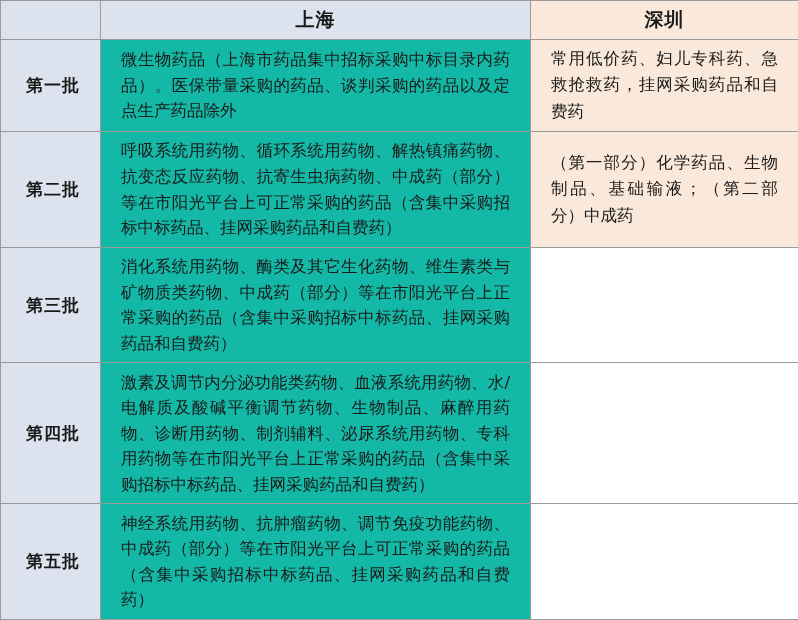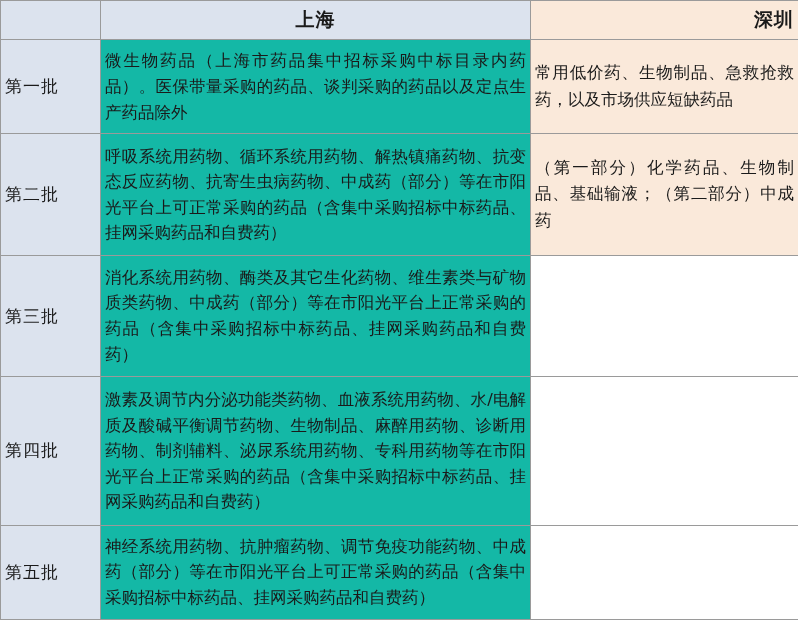--- a/index.html
+++ b/index.html
@@ -21,21 +21,21 @@
   }
   table.comparison {
     border-collapse: collapse;
     width: 798px;
     height: 620px;
     table-layout: fixed;
   }
   table.comparison td, table.comparison th {
     border: 1px solid #9a9a9a;
     vertical-align: middle;
-    padding: 6px 4px;
+    padding: 6px 20px;
     box-sizing: border-box;
   }
   
   col.c-batch { width: 100px; }
   col.c-sh   { width: 430px; }
   col.c-sz   { width: 268px; }
 
   
   .hdr-empty {
     background: #dce3ee;
@@ -43,32 +43,32 @@
   .hdr-sh {
     background: #dce3ee;
     text-align: center;
     font-weight: bold;
     font-size: 19px;
     color: #1a1a1a;
     letter-spacing: 1px;
   }
   .hdr-sz {
     background: #fae9da;
-    text-align: right;
+    text-align: center;
     font-weight: bold;
     font-size: 19px;
     color: #1a1a1a;
     letter-spacing: 1px;
   }
 
   
   .batch {
     background: #dce3ee;
-    text-align: left;
-    font-weight: normal;
+    text-align: right;
+    font-weight: bold;
     font-size: 17px;
     color: #1a1a1a;
     letter-spacing: 1px;
   }
   
   .sh-cell {
     background: #14b8a6;
     font-size: 16.5px;
     line-height: 1.55;
     text-align: justify;
@@ -109,21 +109,21 @@
         <th class="hdr-sz">深圳</th>
       </tr>
     </thead>
     <tbody>
       <tr>
         <td class="batch">第一批</td>
         <td class="sh-cell">
             <span class="cell-text">微生物药品（上海市药品集中招标采购中标目录内药品）。医保带量采购的药品、谈判采购的药品以及定点生产药品除外</span>
           </td>
         <td class="sz-cell">
-            <span class="cell-text">常用低价药、生物制品、急救抢救药，以及市场供应短缺药品</span>
+            <span class="cell-text">常用低价药、妇儿专科药、急救抢救药，挂网采购药品和自费药</span>
           </td>
       </tr>
       <tr>
         <td class="batch">第二批</td>
         <td class="sh-cell">
             <span class="cell-text">呼吸系统用药物、循环系统用药物、解热镇痛药物、抗变态反应药物、抗寄生虫病药物、中成药（部分）等在市阳光平台上可正常采购的药品（含集中采购招标中标药品、挂网采购药品和自费药）</span>
           </td>
         <td class="sz-cell">
             <span class="cell-text">（第一部分）化学药品、生物制品、基础输液；（第二部分）中成药</span>
           </td>

